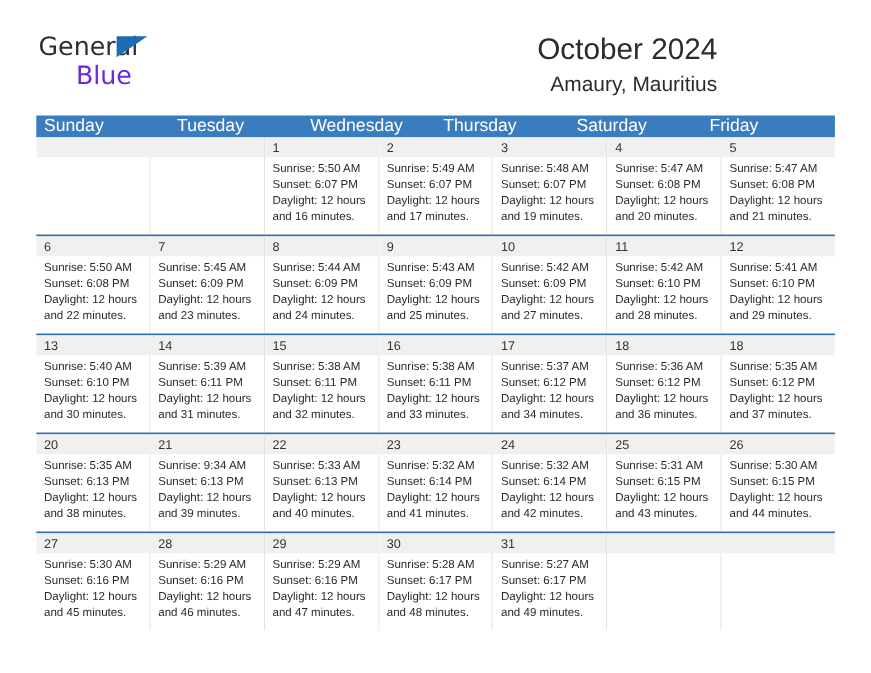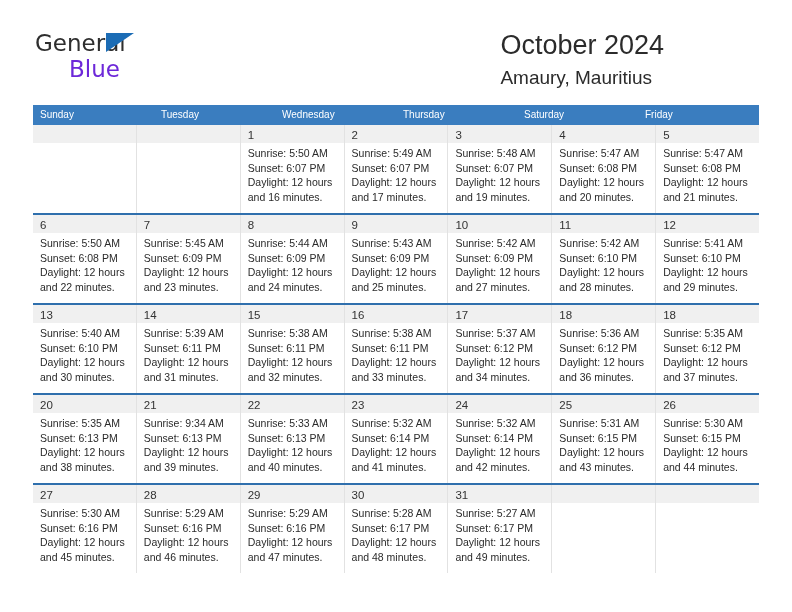--- a/index.html
+++ b/index.html
@@ -59,22 +59,23 @@
     position: absolute;
     left: 36px;
     top: 28px;
     font-size: 23px;
     color: #6d28d9;
     font-family: "DejaVu Sans", sans-serif;
     font-weight: 400;
   }
   .title-block {
     position: absolute;
-    right: 0;
+    right: 12px;
     top: 0;
+    text-align: right;
   }
   .cal-title {
     font-size: 27px;
     color: #2b2b2b;
     line-height: 34px;
     white-space: nowrap;
   }
   .cal-subtitle {
     font-size: 19px;
     color: #2b2b2b;
@@ -94,21 +95,21 @@
     display: flex;
     background: #3a7dbf;
   }
   .dow {
     flex: 1 1 0;
     box-sizing: border-box;
     height: 20px;
     line-height: 20px;
     padding-left: 7px;
     color: #ffffff;
-    font-size: 10px;
+    font-size: 16px;
     white-space: nowrap;
   }
   .week {
     display: flex;
     border-top: 2px solid #2f6fad;
     height: 88px;
   }
   .week.first {
     border-top: none;
   }

